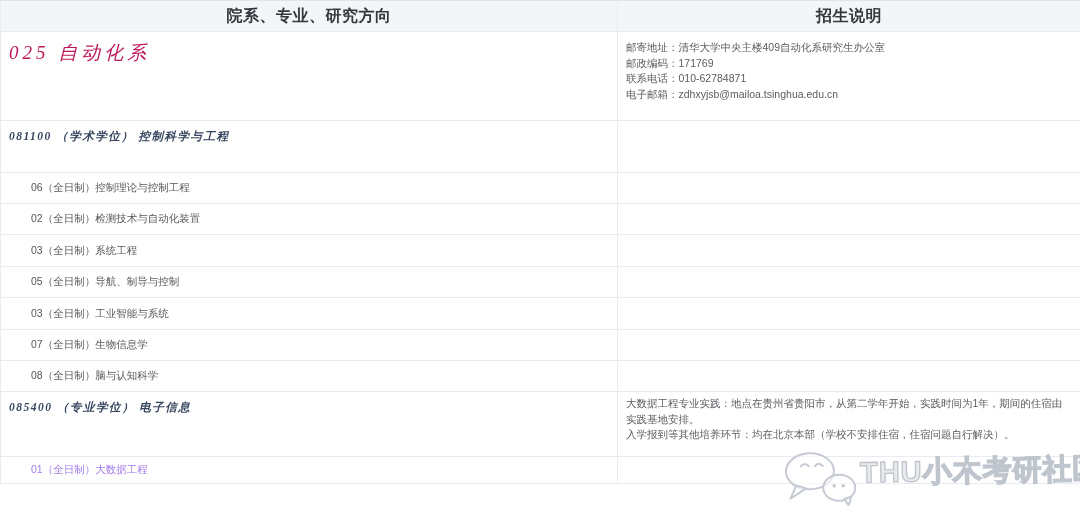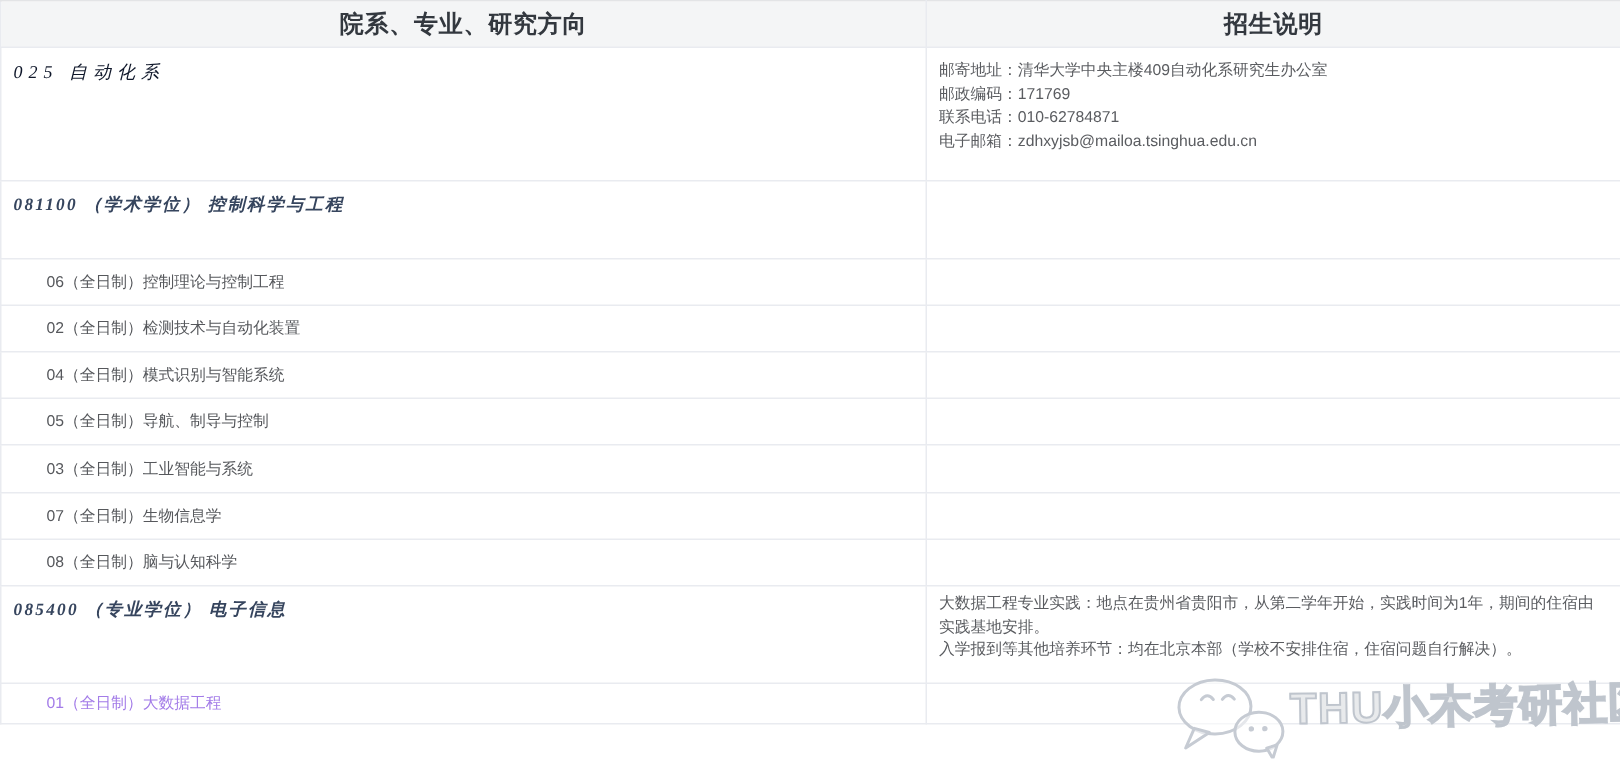--- a/index.html
+++ b/index.html
@@ -29,21 +29,21 @@
   tr.r-dept      { height:89px; }
   tr.r-section-a { height:52px; }
   tr.r-prog      { height:31px; }
   tr.r-section-p { height:65px; }
   tr.r-last      { height:27px; }
 
   
   td.dept-title {
     vertical-align:top; padding:8px 8px 0 8px;
     font-family:"Liberation Serif","DejaVu Serif",serif; font-style:italic;
-    font-size:12px; color:#0f172a; letter-spacing:4px; white-space:nowrap;
+    font-size:19px; color:#be185d; letter-spacing:4px; white-space:nowrap;
   }
   td.section-title {
     vertical-align:top; padding:8px 8px 0 8px;
     font-family:"Liberation Serif","DejaVu Serif",serif;
     font-style:italic; font-weight:bold;
     font-size:11.5px; color:#36455e; letter-spacing:1.5px; white-space:nowrap;
   }
   td.prog {
     vertical-align:middle; padding:0 8px 0 30px;
     font-size:10.5px; color:#56585c; white-space:nowrap;
@@ -106,22 +106,22 @@
       </tr>
 
       <tr class="r-prog">
         <td class="prog">06（全日制）控制理论与控制工程</td>
         <td class="empty"></td>
       </tr>
       <tr class="r-prog">
         <td class="prog">02（全日制）检测技术与自动化装置</td>
         <td class="empty"></td>
       </tr>
-      <tr class="r-prog">
-        <td class="prog">04（全日制）模式识别与智能系统</td>
+      <tr class="r-prog" style="height:32px">
+        <td class="prog">03（全日制）系统工程</td>
         <td class="empty"></td>
       </tr>
       <tr class="r-prog">
         <td class="prog">05（全日制）导航、制导与控制</td>
         <td class="empty"></td>
       </tr>
       <tr class="r-prog" style="height:32px">
         <td class="prog">03（全日制）工业智能与系统</td>
         <td class="empty"></td>
       </tr>

